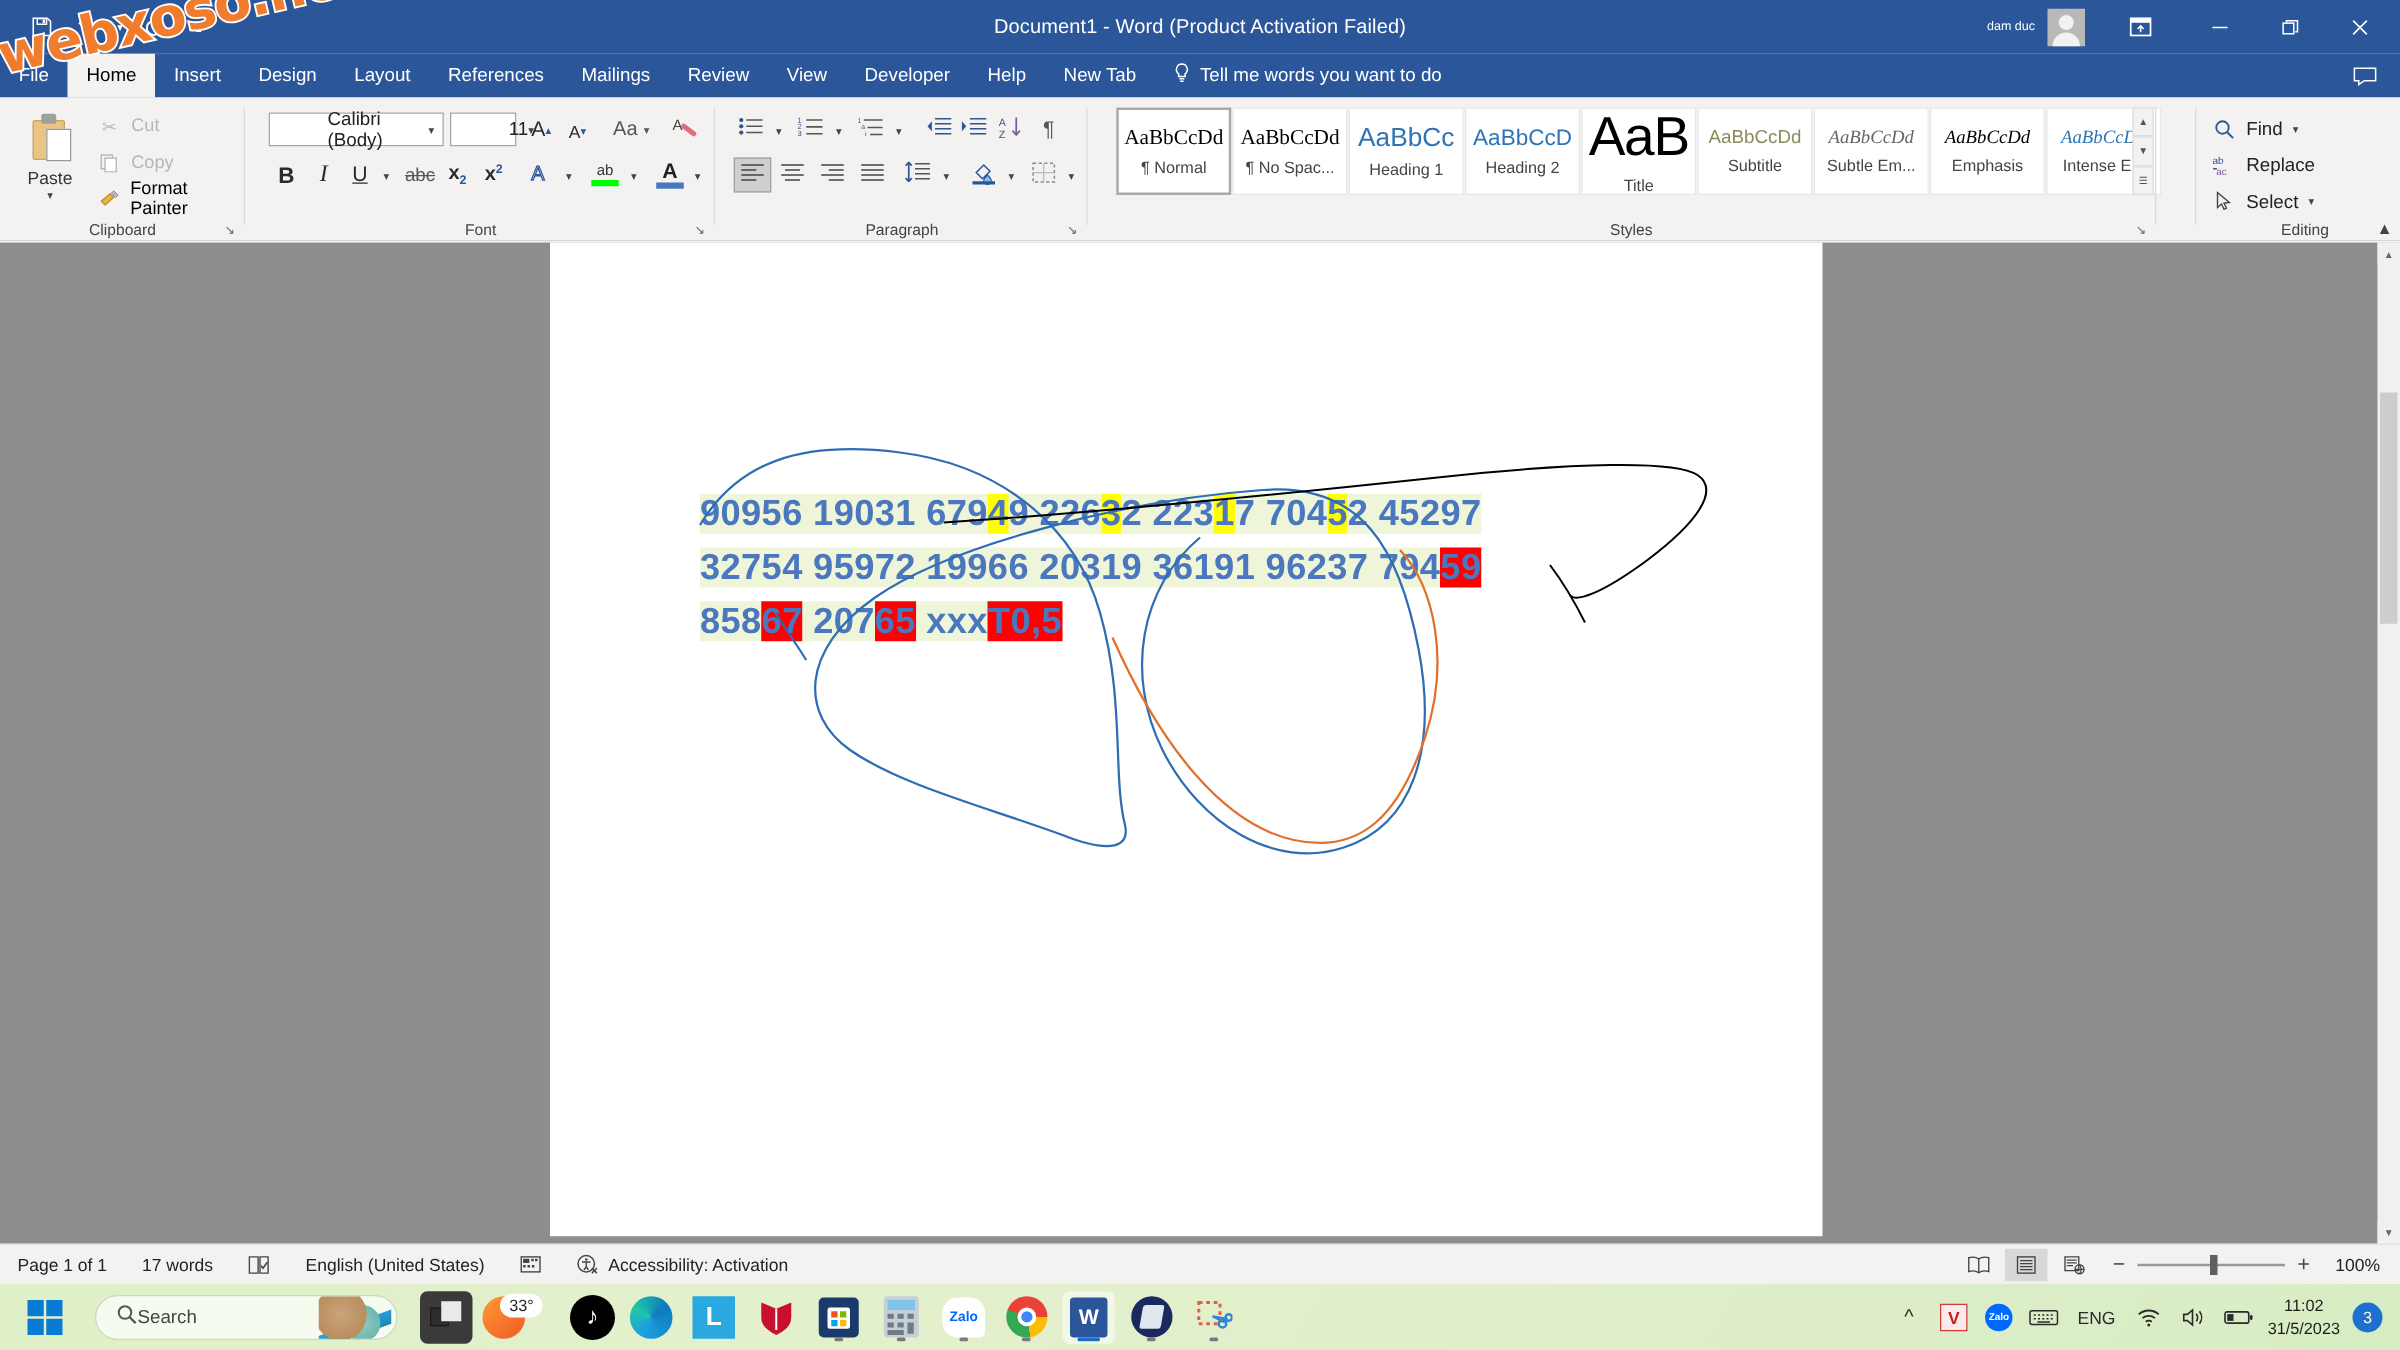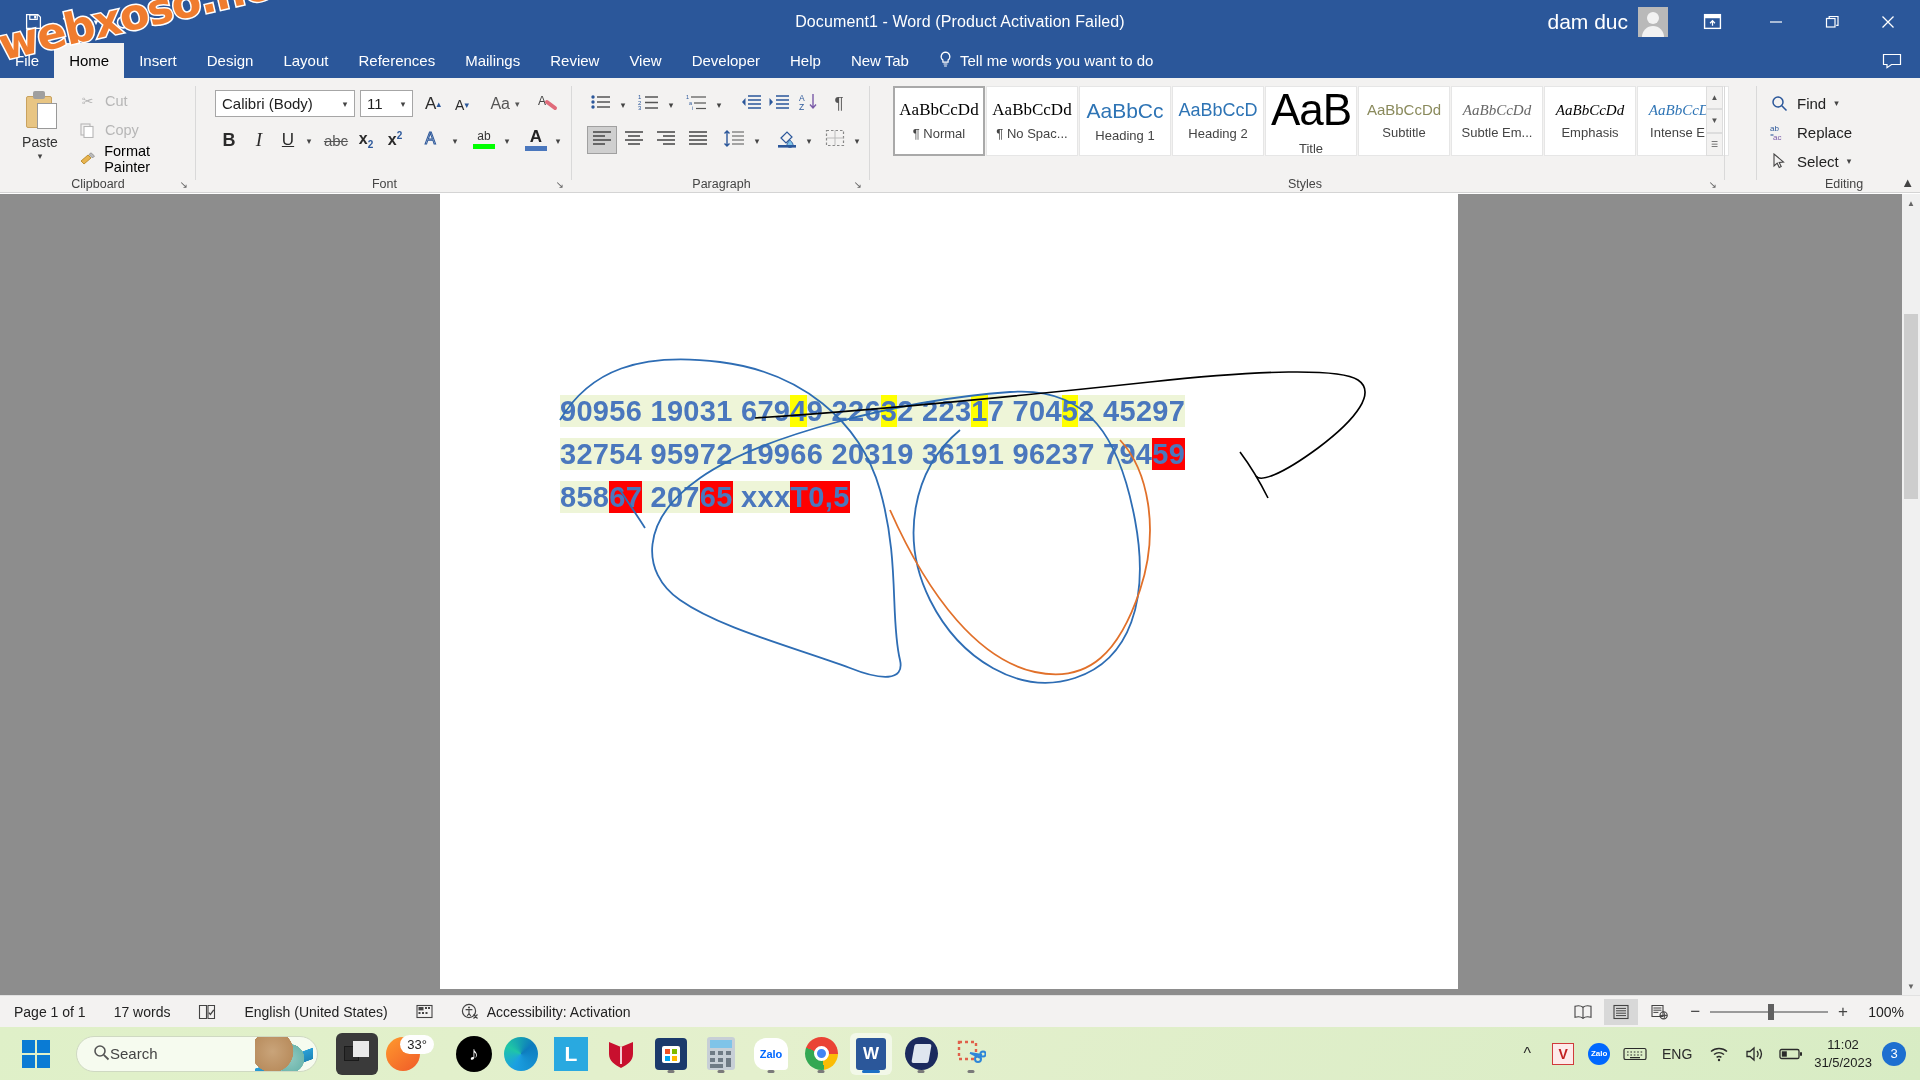--- a/index.html
+++ b/index.html
@@ -25,21 +25,21 @@
   .qat-caret { width: 16px; height: 30px; display:flex; align-items:center; justify-content:center; font-size: 9px; }
   .title-center {
     position: absolute; left: 0; right: 0; top: 0; height: 43px;
     display: flex; align-items: center; justify-content: center;
     font-size: 16px; letter-spacing: .1px; pointer-events: none;
   }
   .title-right {
     position: absolute; right: 0; top: 0; height: 43px;
     display: flex; align-items: center; gap: 0px; padding-right: 4px;
   }
-  .user-name { font-size: 21px; margin-right: 10px; }
+  .user-name { font-size: 10px; margin-right: 10px; }
   .avatar {
     width: 30px; height: 30px; background: #b9b9b9; position: relative; overflow: hidden;
     margin-right: 22px;
   }
   .avatar::before { content:""; position:absolute; left:9px; top:5px; width:12px; height:12px; border-radius:50%; background:#f2f2f2; }
   .avatar::after { content:""; position:absolute; left:4px; top:19px; width:22px; height:14px; border-radius:11px 11px 0 0; background:#f2f2f2; }
   .win-btn {
     width: 56px; height: 43px; display: flex; align-items: center; justify-content: center;
     color: #fff; font-size: 15px;
   }
@@ -91,21 +91,21 @@
   }
   .clip-item.dis { color: #b6b6b6; }
   .mini-ico { width: 19px; height: 19px; display:flex; align-items:center; justify-content:center; font-size: 14px; }
 
   
   #g-font { left: 197px; width: 375px; }
   .fontbox {
     position: absolute; background: #fff; border: 1px solid #a6a6a6;
     display: flex; align-items: center; font-size: 15px; color: #222;
   }
-  .fontbox .txt { padding-left: 6px; flex: 1; }
+  .fontbox .txt { padding-left: 6px; flex: 1; margin-left: 40px; }
   .fontbox .ar { width: 18px; text-align: center; font-size: 9px; color: #444; }
   .ribbon-btn {
     position: absolute; display: flex; align-items: center; justify-content: center;
     color: #2b2b2b;
   }
   .ribbon-btn.sel { background: #cfcfcf; border: 1px solid #a0a0a0; }
 
   
   #g-para { left: 573px; width: 297px; }
   

